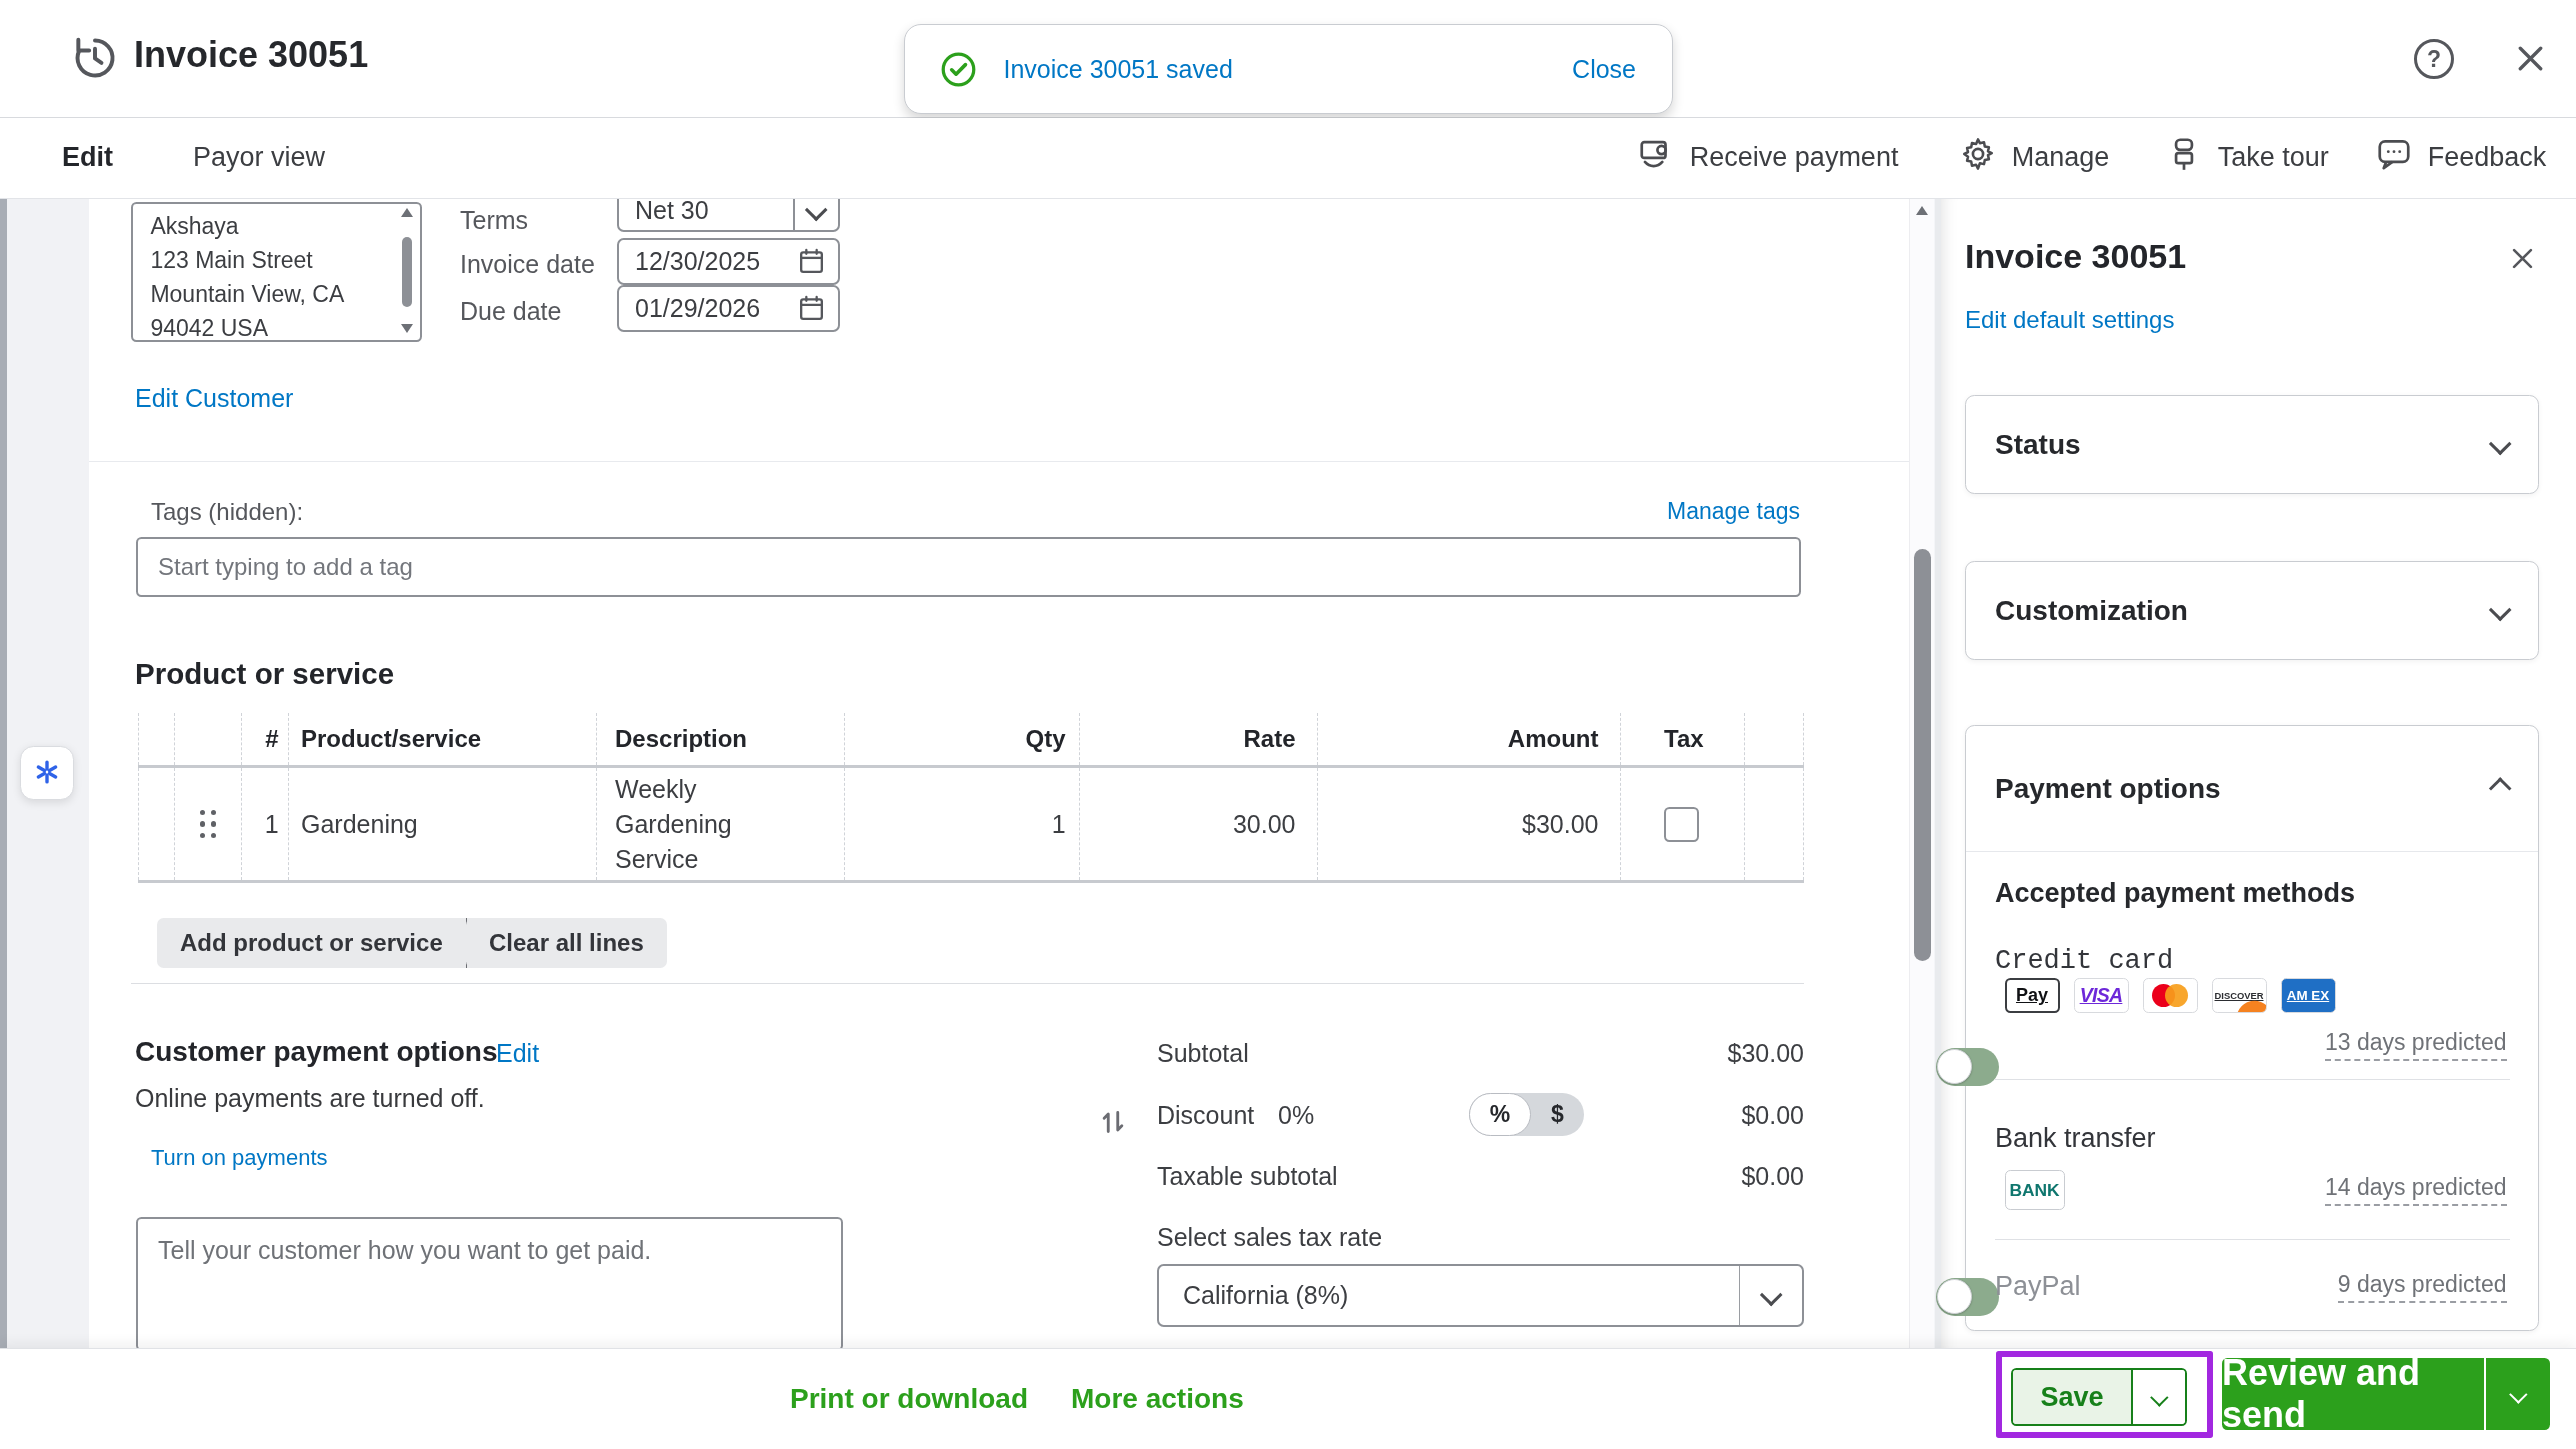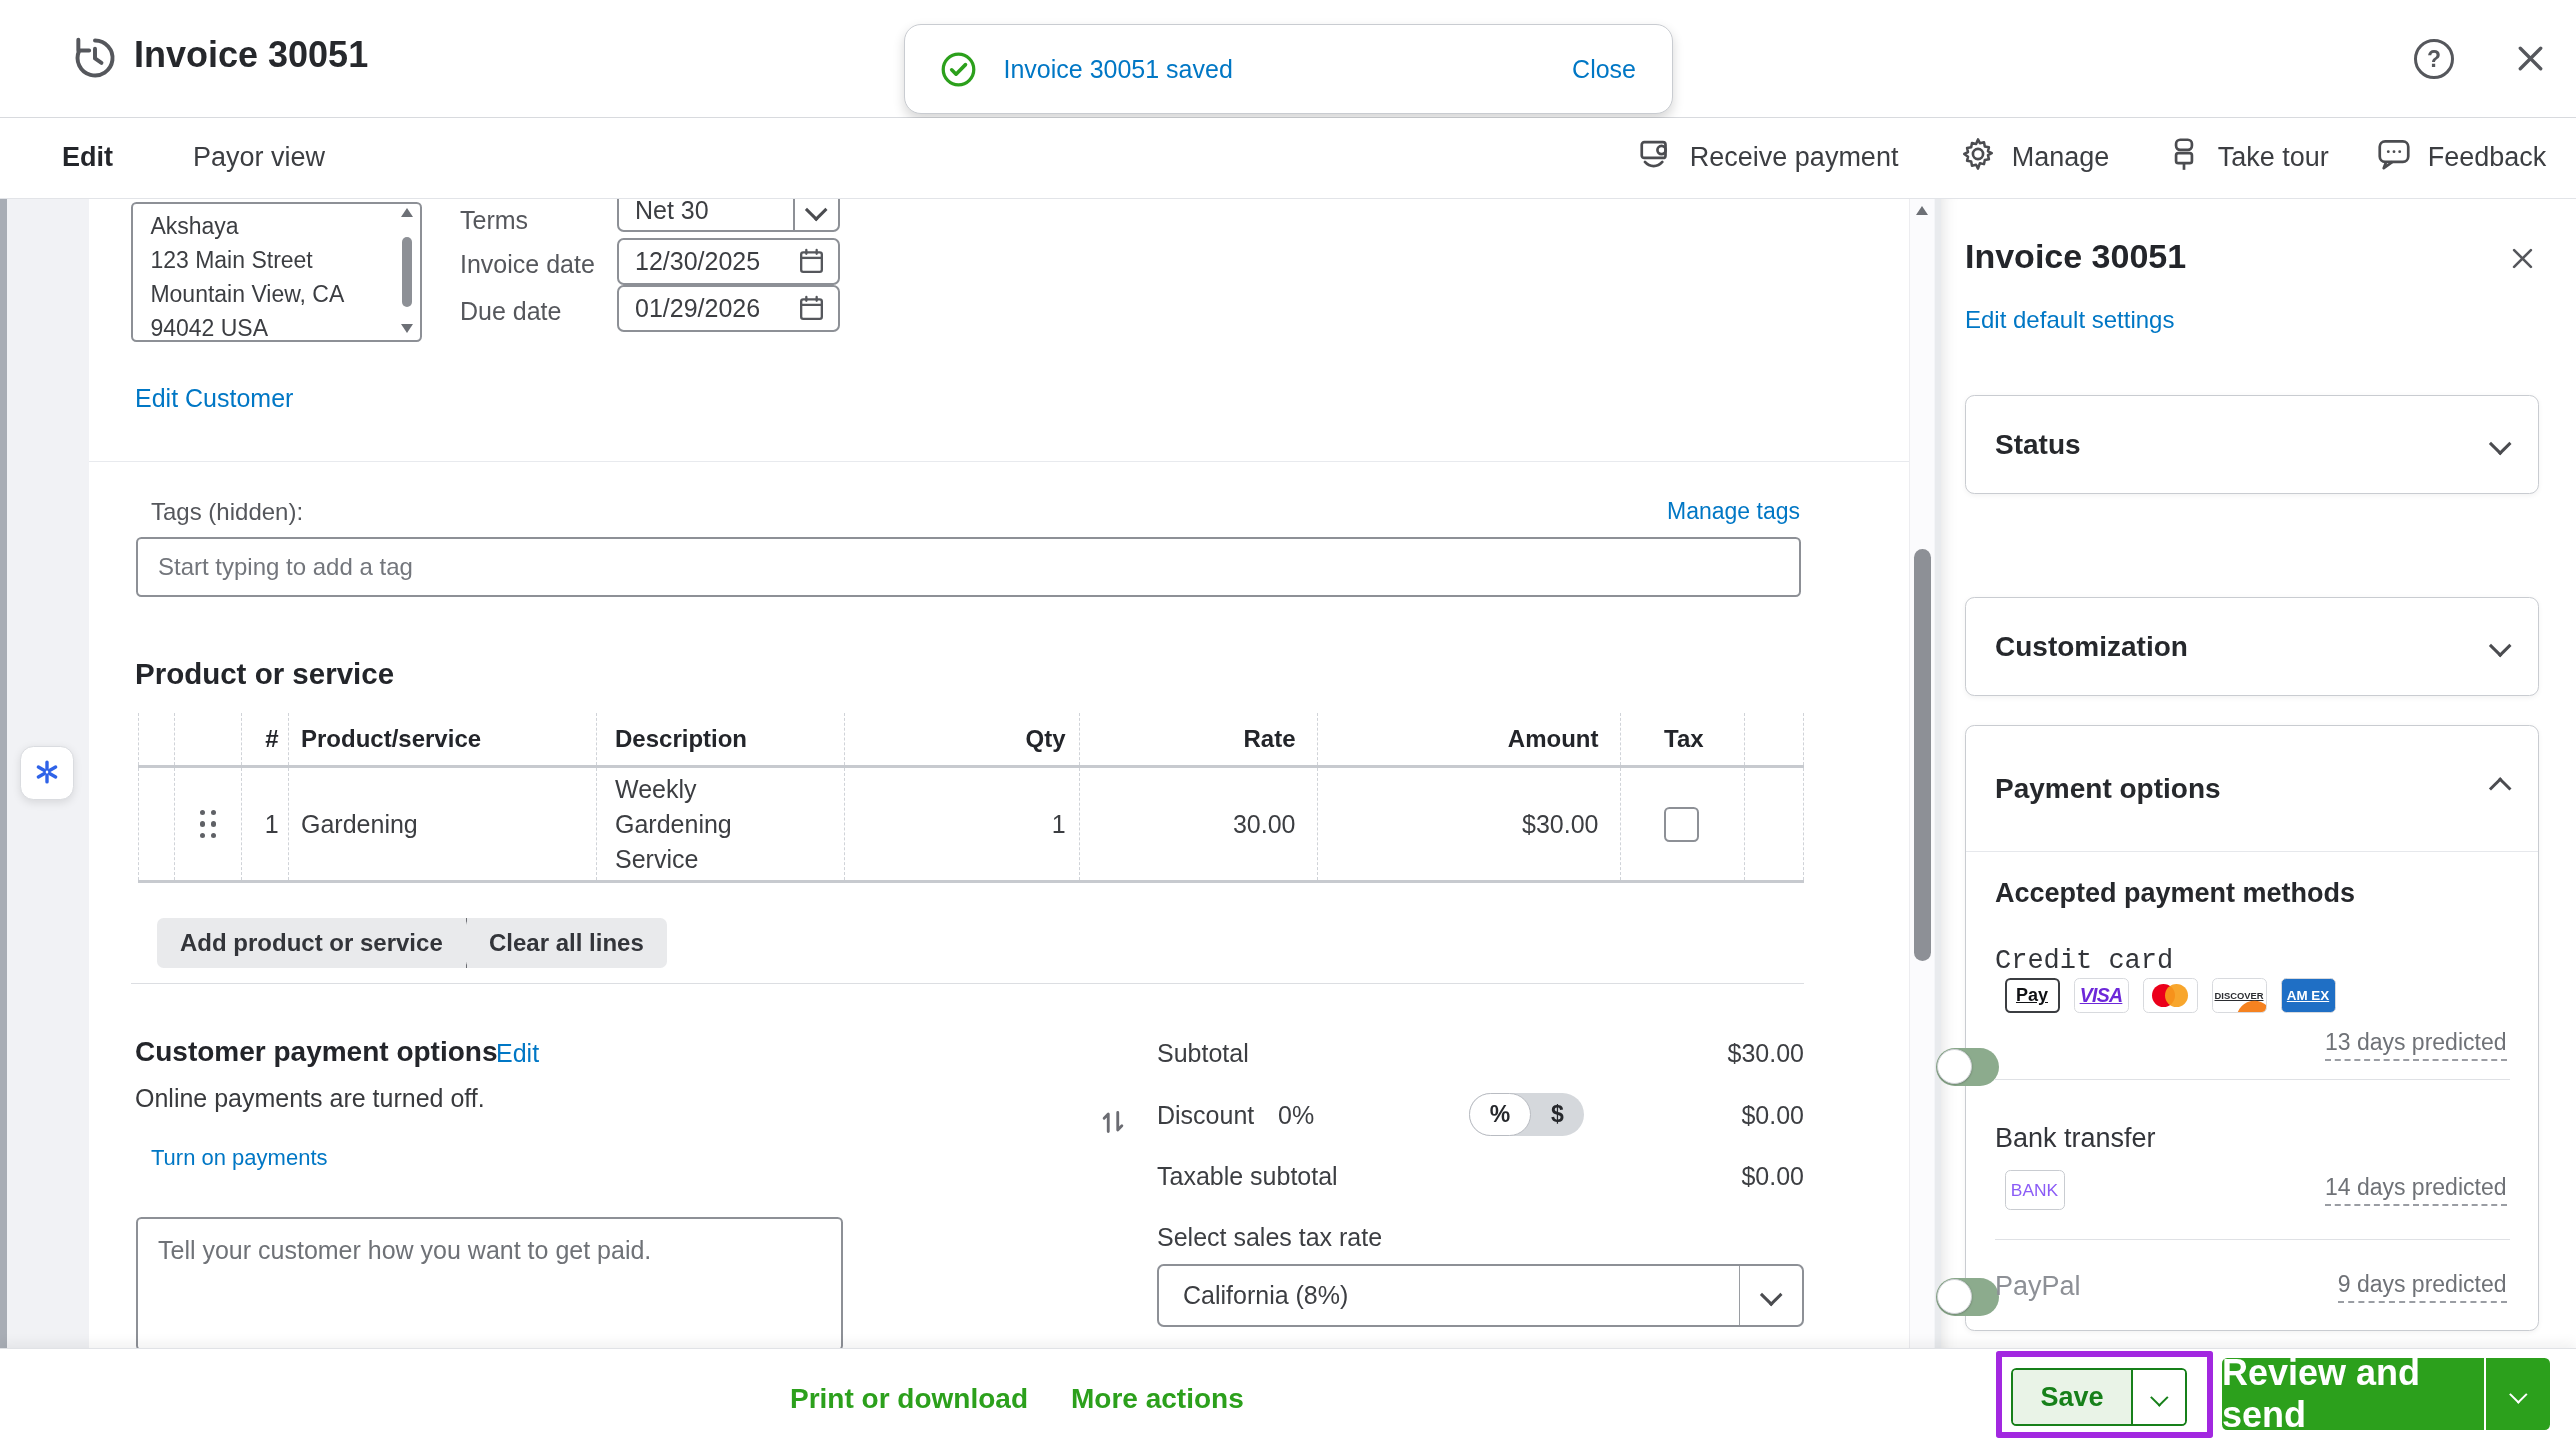--- a/index.html
+++ b/index.html
@@ -99,21 +99,21 @@
   .ci{width:55px;height:35px;background:#fff;border:1.3px solid #d8dade;border-radius:5.4px;box-sizing:border-box;
       display:flex;align-items:center;justify-content:center;overflow:hidden;text-decoration:underline;}
   .ci.apple{border:2px solid #3b3d41;font-weight:700;font-size:18px;color:#101114;}
   .ci.visa{color:#6d28d9;font-weight:700;font-style:italic;font-size:19.5px;letter-spacing:-0.7px;}
   .ci.mc .mcc{width:23px;height:23px;border-radius:50%;background:#eb001b;margin-right:-9.4px;}
   .ci.mc .mcy{width:23px;height:23px;border-radius:50%;background:#f79e1b;opacity:.92;}
   .ci.disc{font-size:9.4px;font-weight:700;color:#2b2d31;position:relative;}
   .ci.disc .swoosh{position:absolute;right:-4px;bottom:-6.7px;width:35px;height:17.4px;background:#f58220;border-radius:50% 50% 0 0/100% 100% 0 0;transform:rotate(-12deg);}
   .ci.amex{background:#1f6fc5;color:#fff;font-weight:700;font-size:13.4px;line-height:13.4px;text-align:center;}
   .bank-badge{left:39px;top:444px;width:60px;height:40px;border:1.3px solid #c9ccd1;border-radius:5.4px;box-sizing:border-box;
-              display:flex;align-items:center;justify-content:center;font-size:17.4px;font-weight:400;color:#8b5cf6;background:#fff;}
+              display:flex;align-items:center;justify-content:center;font-size:17.4px;font-weight:700;color:#0f766e;background:#fff;}
   
   .footer{left:0;top:1348px;width:2576px;height:101px;background:#fff;border-top:1.3px solid #e0e2e6;
           box-shadow:0 -5.4px 12px rgba(0,0,0,.06);box-sizing:border-box;}
   .flink{top:0;height:99px;display:flex;align-items:center;font-size:28px;font-weight:700;color:#2ca01c;cursor:pointer;}
   .hl-purple{left:1996px;top:2px;width:217px;height:87px;border:6.7px solid #a228e0;border-radius:2.7px;box-sizing:border-box;}
   .save-grp{left:2011px;top:19px;height:58px;display:flex;border:2px solid #17801a;border-radius:5.4px;overflow:hidden;box-sizing:border-box;}
   .save-main{width:118px;background:#e9f3e7;display:flex;align-items:center;justify-content:center;
              font-size:27px;font-weight:700;color:#17801a;}
   .save-chev{width:54px;background:#fff;border-left:2px solid #17801a;display:flex;align-items:center;justify-content:center;box-sizing:border-box;}
   .save-chev .chev{border-color:#17801a;width:10.7px;height:10.7px;border-width:2.7px;}
@@ -389,21 +389,21 @@
     </div>
     <div class="abs link" style="left:24px;top:107px;font-size:24px;">Edit default settings</div>
 
     <div class="abs pcard" style="top:196px;height:99px;">
       <div class="pcard-row">
         <span class="pcard-label">Status</span>
         <span class="chev"></span>
       </div>
     </div>
 
-    <div class="abs pcard" style="top:362px;height:99px;margin-top:36px;">
+    <div class="abs pcard" style="top:362px;height:99px;">
       <div class="pcard-row">
         <span class="pcard-label">Customization</span>
         <span class="chev"></span>
       </div>
     </div>
 
     <div class="abs pcard" style="top:526px;height:606px;">
       <div class="pp-head">
         <span class="pcard-label">Payment options</span>
         <span class="chev up"></span>

